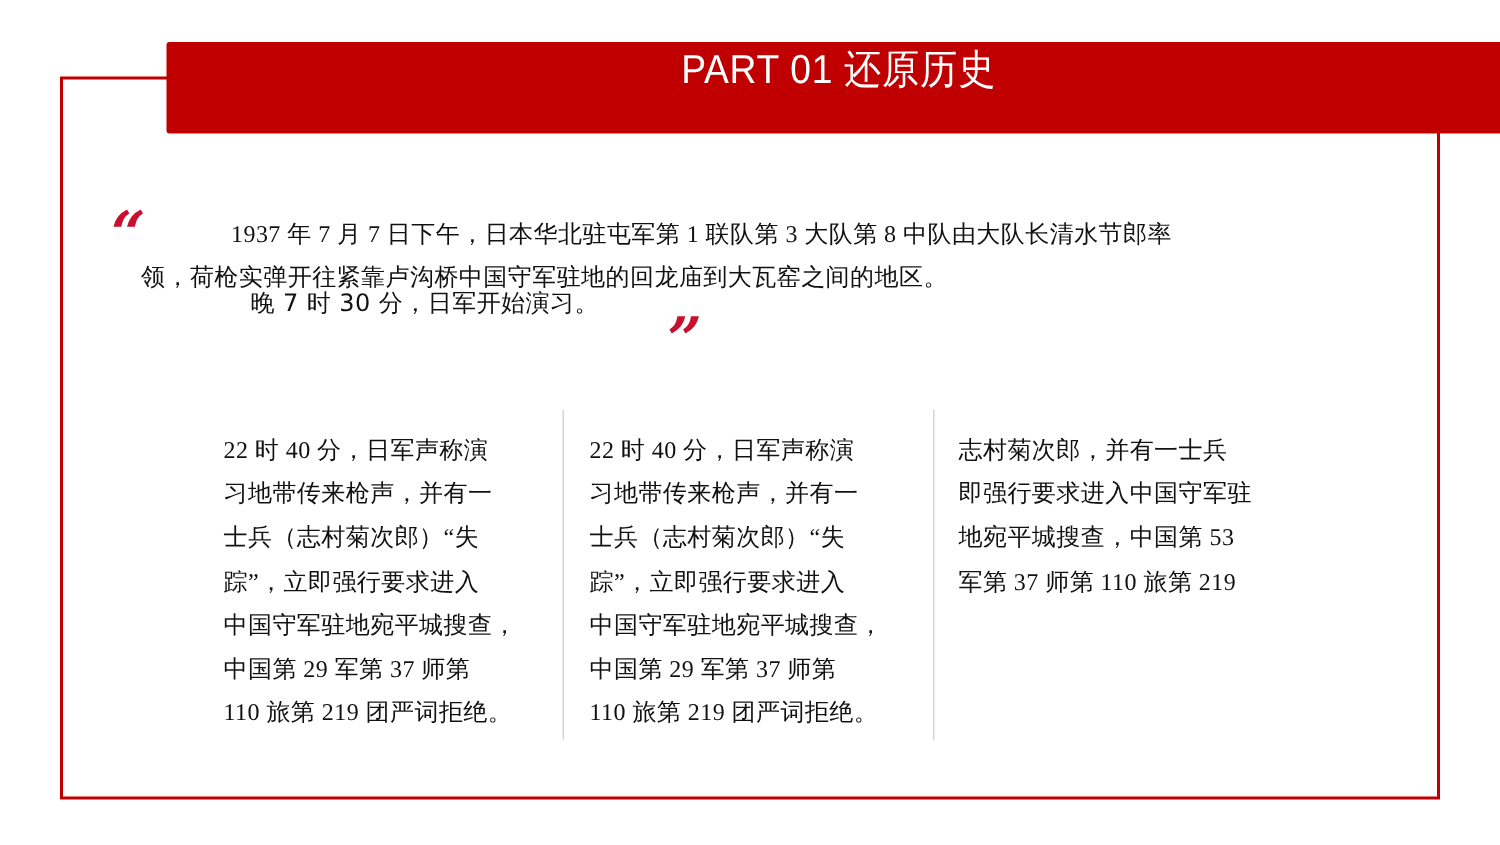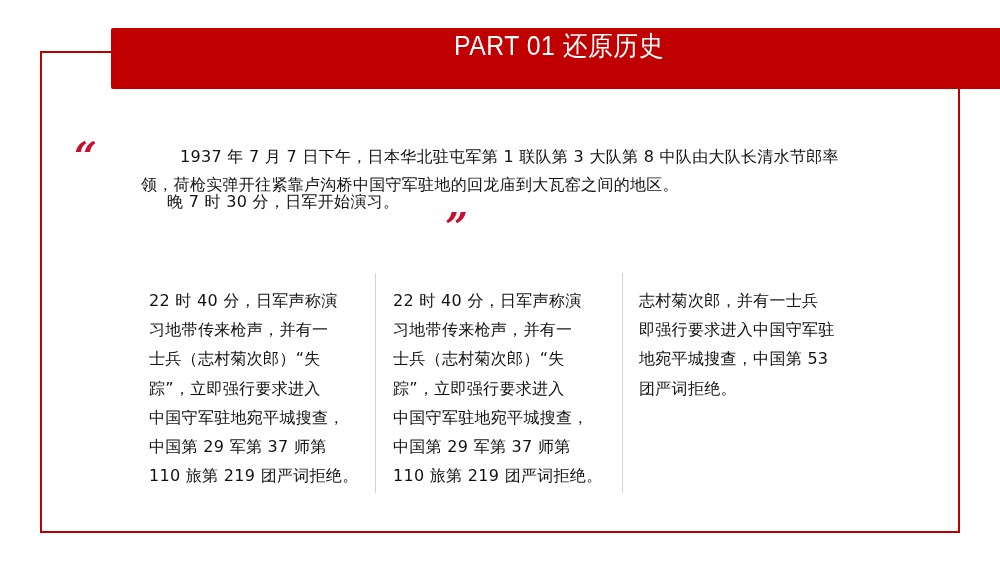--- a/index.html
+++ b/index.html
@@ -60,30 +60,31 @@
     left: 445px;
     top: 207px;
   }
   .intro {
     position: absolute;
     font-size: 16px;
     line-height: 28px;
     white-space: nowrap;
     letter-spacing: 0.3px;
   }
-  .intro-l1 { left: 180px; top: 143px; }
-  .intro-l2 { left: 94px;  top: 171px; margin-left: 47px; }
+  .intro-l1 { left: 154px; top: 143px; font-family: Liberation Serif, serif; }
+  .intro-l2 { left: 94px;  top: 171px; }
   .intro-l3 { left: 167px; top: 188px; }
 
   .col {
     position: absolute;
     top: 286px;
     font-size: 16px;
     line-height: 29.2px;
     letter-spacing: 0.3px;
+    font-family: Liberation Serif, serif;
   }
   .col .line { display: block; white-space: nowrap; }
   .col-1 { left: 149px; }
   .col-2 { left: 393px; }
   .col-3 { left: 639px; }
 
   .divider {
     position: absolute;
     top: 273px;
     width: 1px;
@@ -131,14 +132,14 @@
   <span class="line">中国第 29 军第 37 师第</span>
   <span class="line">110 旅第 219 团严词拒绝。</span>
 </div>
 
 <div class="divider divider-2"></div>
 
 <div class="col col-3">
   <span class="line">志村菊次郎，并有一士兵</span>
   <span class="line">即强行要求进入中国守军驻</span>
   <span class="line">地宛平城搜查，中国第 53</span>
-  <span class="line">团严词拒绝。</span>
+  <span class="line">军第 37 师第 110 旅第 219</span>
 </div>
 
 </body></html>

